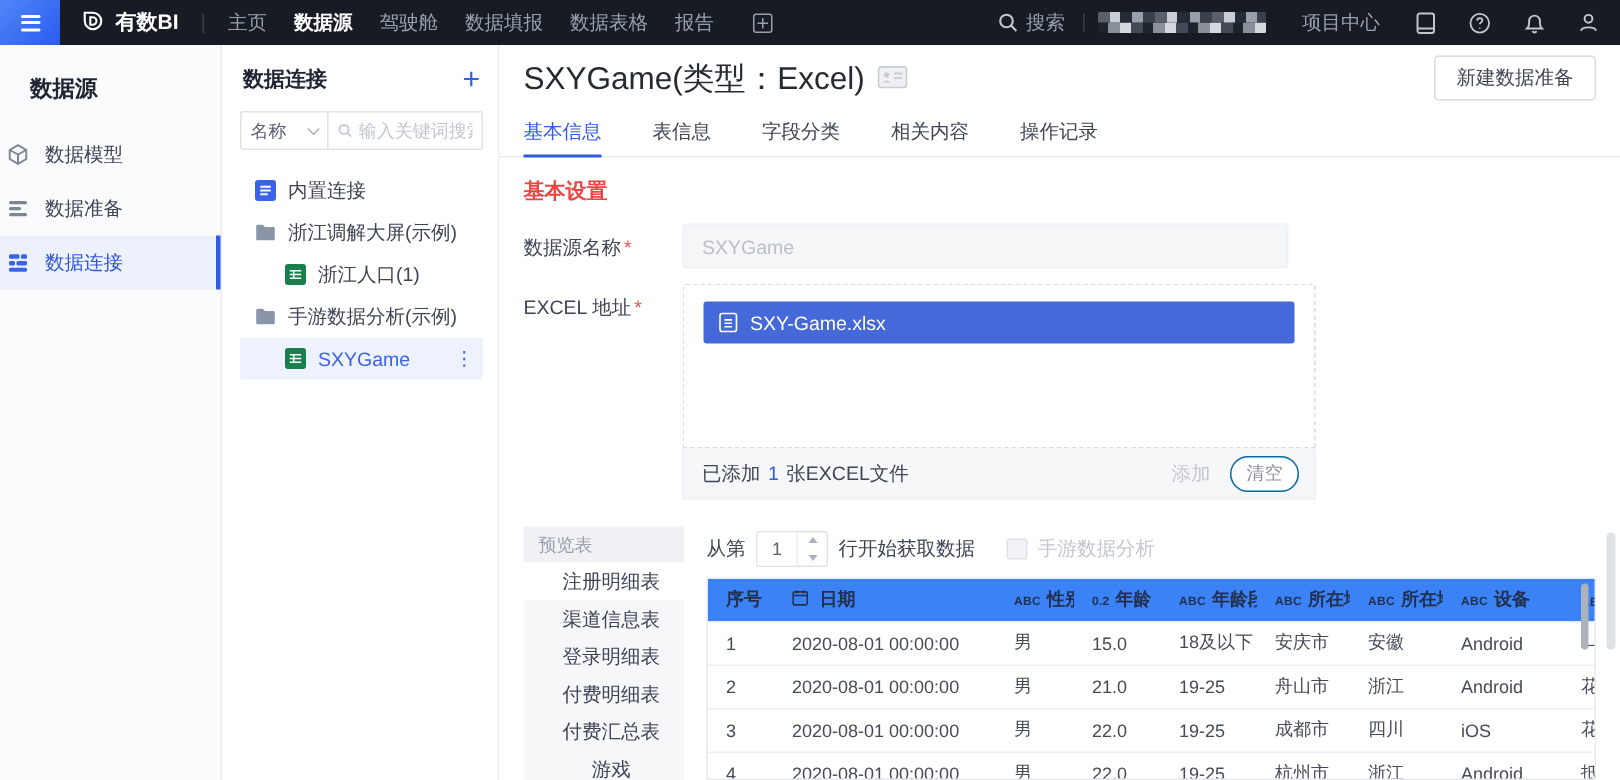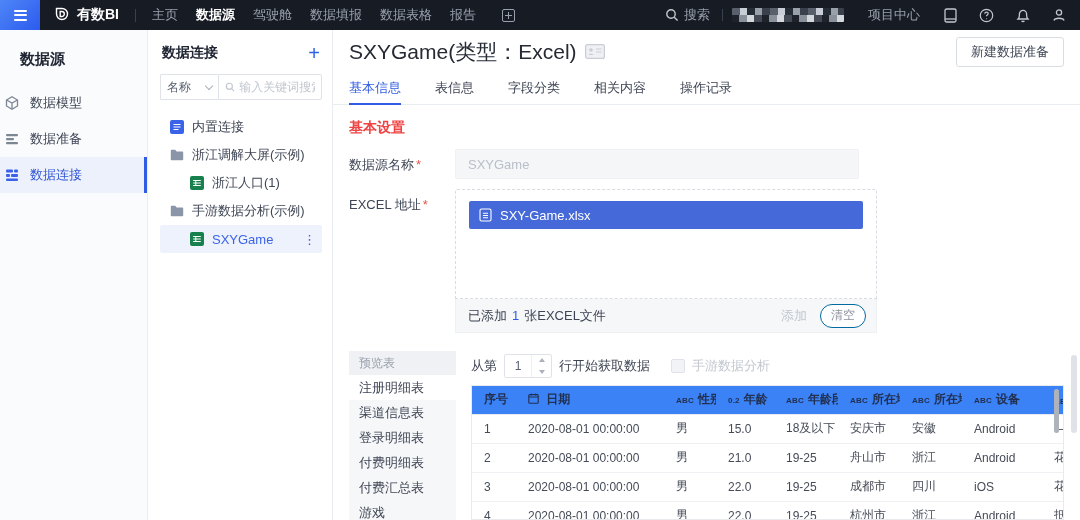--- a/index.html
+++ b/index.html
@@ -82,21 +82,21 @@
   .file-row { height:28px; background:#4569d8; border-radius:2px; display:flex; align-items:center; gap:8px; padding:0 10px; color:#fff; font-size:13px; cursor:pointer; }
   .file-footer { height:34px; border:1px solid #eef0f3; border-top:none; background:#f6f7f9; display:flex; align-items:center; padding:0 10px 0 12px; font-size:13px; color:#3e4554; gap:3px; }
   .count { color:#2f5ce2; margin:0 2px; }
   .add-btn { margin-left:auto; color:#c2c7cf; margin-right:10px; cursor:not-allowed; }
   .clear-btn { height:24px; padding:0 10px; border:1px solid #0369a1; background:#fff; border-radius:12px; color:#8b929e; font-size:12px; cursor:pointer; font-family:inherit; }
 
   
   .preview { flex:1; display:flex; margin-top:8px; min-height:0; }
   .table-list { width:107px; flex:0 0 107px; background:#f6f7f9; font-size:13px; overflow:hidden; }
   .tl-header { height:24px; line-height:24px; background:#eff1f4; color:#9aa1ac; font-size:12px; padding-left:10px; }
-  .tl-item { height:25px; line-height:25px; padding-left:10px; color:#3e4554; cursor:pointer; white-space:nowrap; }
+  .tl-item { height:25px; line-height:25px; padding-left:10px; color:#3e4554; cursor:pointer; white-space:nowrap;text-align:center; }
   .tl-item.selected { background:#fff; }
   .preview-right { flex:1; min-width:0; padding-left:15px; display:flex; flex-direction:column; }
   .controls { height:30px; flex:0 0 30px; display:flex; align-items:center; font-size:13px; color:#3e4554; gap:7px; margin-bottom:4px; }
   .stepper { width:48px; height:24px; border:1px solid #dfe2e8; border-radius:2px; display:flex; }
   .stepper input { width:26px; border:none; outline:none; text-align:center; font-size:12px; color:#596070; font-family:inherit; padding:0; }
   .arrows { flex:1; display:flex; flex-direction:column; border-left:1px solid #eef0f3; }
   .arrows i { flex:1; display:flex; align-items:center; justify-content:center; cursor:pointer; }
   .arrows i::before { content:""; display:block; border:3px solid transparent; }
   .arrows .up::before { border-bottom:4px solid #aab0ba; margin-top:-4px; }
   .arrows .down::before { border-top:4px solid #aab0ba; margin-bottom:-4px; }

